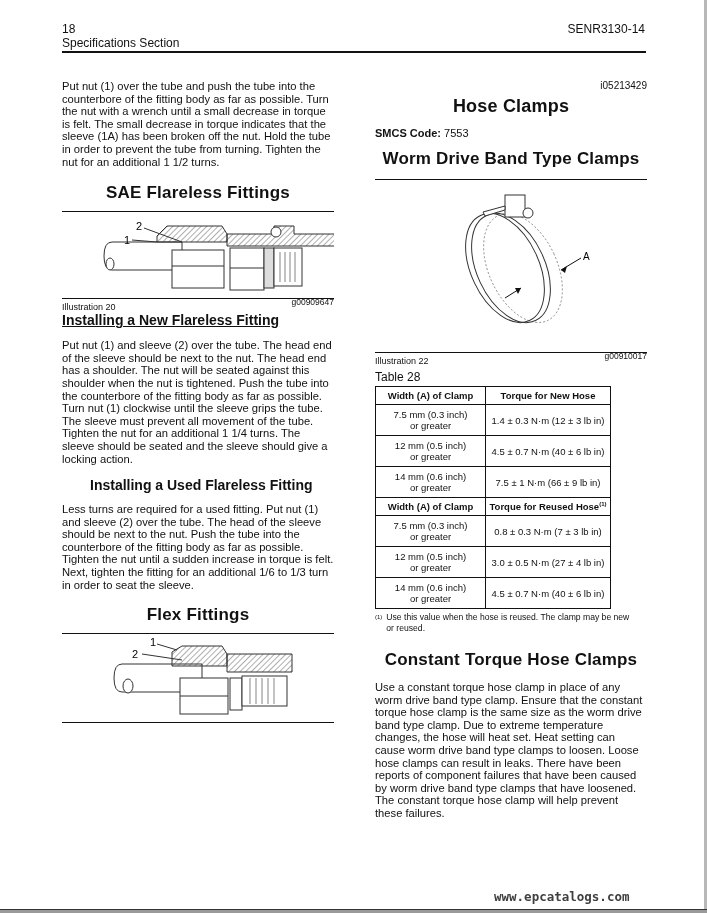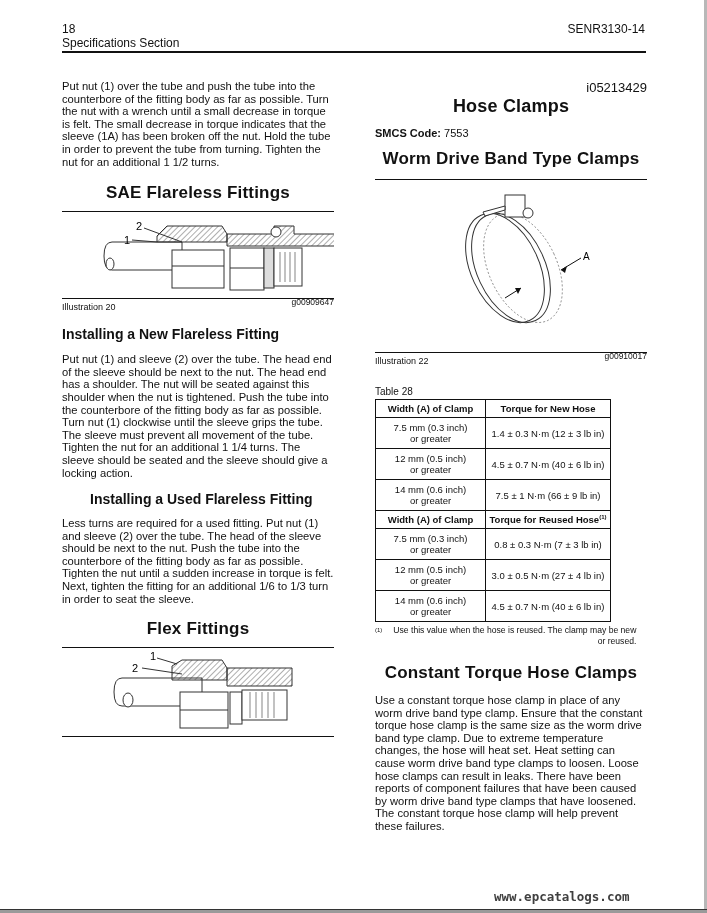--- a/index.html
+++ b/index.html
@@ -19,24 +19,24 @@
     .h3 { font-size: 14px; font-weight: bold; }
     .rule { height: 1px; background: #111; width: 272px; }
     .fig { position: relative; width: 272px; }
     .fig-cap { display: flex; justify-content: space-between; font-size: 9px; margin-top: 3px; }
     .fig-cap .gid { font-size: 8.5px; position: relative; top: -5px; }
     table.spec { border-collapse: collapse; width: 236px; font-size: 9.5px; }
     table.spec td, table.spec th { border: 1px solid #111; text-align: center; vertical-align: middle; }
     table.spec th { font-weight: bold; height: 18px; font-size: 9.5px; }
     table.spec td { height: 31px; line-height: 11px; }
     table.spec td.w { width: 110px; }
-    .fn { font-size: 8.6px; line-height: 10.5px; display: flex; margin-top: 3px; text-align: right; }
+    .fn { font-size: 8.6px; line-height: 10.5px; display: flex; margin-top: 3px; }
     .fn sup { font-size: 6px; margin-right: 4px; }
     .watermark { position: absolute; left: 494px; top: 889px; font-family: "DejaVu Sans Mono", monospace; font-weight: bold; font-size: 12.5px; color: #404040; }
-    .ref-id { position: absolute; right: 0; top: 0; font-size: 13px; }
+    .ref-id { position: absolute; right: 0; top: 0; font-size: 10px; }
   </style>
 </head>
 <body>
 
 <div class="page-right-border"></div>
 <div class="page-bottom-border"></div>
 
 <div class="hdr-num">18</div>
 <div class="hdr-section">Specifications Section</div>
 <div class="hdr-doc">SENR3130-14</div>
@@ -81,21 +81,21 @@
       <text x="74" y="18" font-size="11" font-family="Liberation Sans, sans-serif">2</text>
       <line x1="82" y1="16" x2="120" y2="30" stroke="#333"></line>
     </svg>
     <div class="rule"></div>
     <div class="fig-cap">
       <span>Illustration 20</span>
       <span class="gid">g00909647</span>
     </div>
   </div>
 
-  <h3 class="h3" style="margin-top:14px;">Installing a New Flareless Fitting</h3>
+  <h3 class="h3" style="margin-top:0;text-decoration:underline;">Installing a New Flareless Fitting</h3>
   <p class="body-text" style="margin-top:11px;">Put nut (1) and sleeve (2) over the tube. The head end of the sleeve should be next to the nut. The head end has a shoulder. The nut will be seated against this shoulder when the nut is tightened. Push the tube into the counterbore of the fitting body as far as possible. Turn nut (1) clockwise until the sleeve grips the tube. The sleeve must prevent all movement of the tube. Tighten the nut for an additional 1 1/4 turns. The sleeve should be seated and the sleeve should give a locking action.</p>
 
   <h3 class="h3" style="margin-top:12px;margin-left:28px;">Installing a Used Flareless Fitting</h3>
   <p class="body-text" style="margin-top:10px;">Less turns are required for a used fitting. Put nut (1) and sleeve (2) over the tube. The head of the sleeve should be next to the nut. Push the tube into the counterbore of the fitting body as far as possible. Tighten the nut until a sudden increase in torque is felt. Next, tighten the fitting for an additional 1/6 to 1/3 turn in order to seat the sleeve.</p>
 
   <h2 class="h2" style="margin-top:14px;">Flex Fittings</h2>
 
   <div class="fig" style="margin-top:8px;">
     <div class="rule"></div>
     <svg width="272" height="84" viewBox="0 0 272 84">
@@ -151,21 +151,21 @@
       <polygon points="186,90 192,86 190,93" fill="#111"></polygon>
       <text x="208" y="80" font-size="10" font-family="Liberation Sans, sans-serif">A</text>
     </svg>
     <div class="rule"></div>
     <div class="fig-cap">
       <span>Illustration 22</span>
       <span class="gid">g00910017</span>
     </div>
   </div>
 
-  <div style="font-size:10px; margin-top:20px; margin-bottom:2px;">Table 28</div>
+  <div style="font-size:12px; margin-top:4px; margin-bottom:2px;">Table 28</div>
   <table class="spec">
     <tbody>
         <tr>
       <th class="w">Width (A) of Clamp</th>
       <th>Torque for New Hose</th>
     </tr>
     <tr>
       <td class="w"><span>7.5 mm (0.3 inch)</span><br><span>or greater</span></td>
       <td>1.4 ± 0.3 N·m (12 ± 3 lb in)</td>
     </tr>

